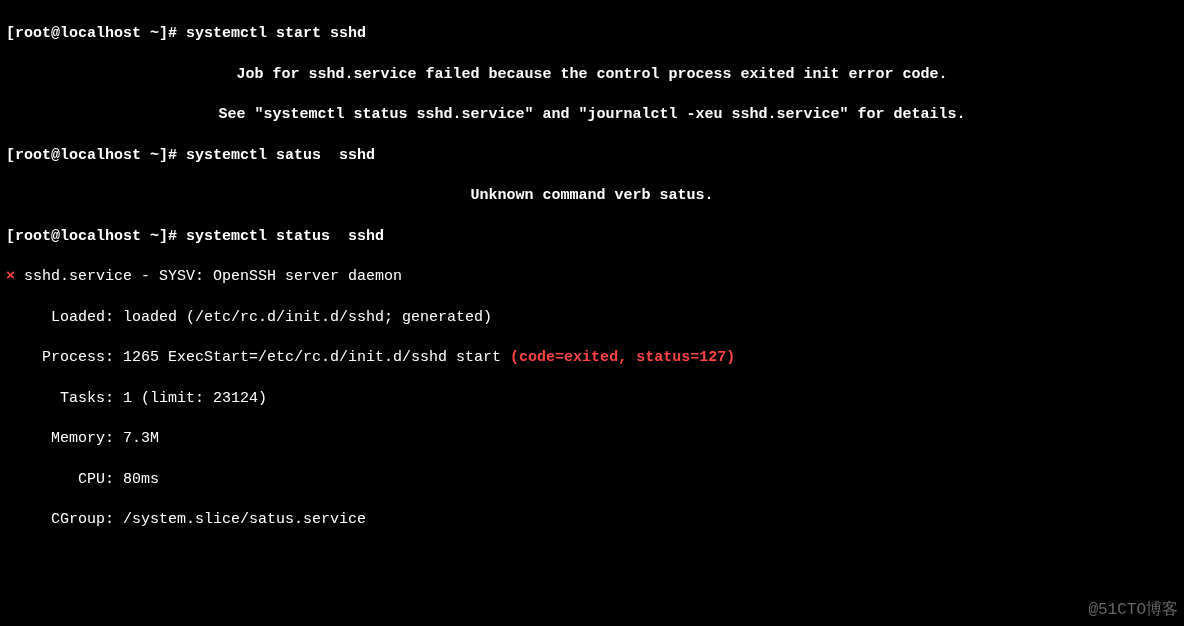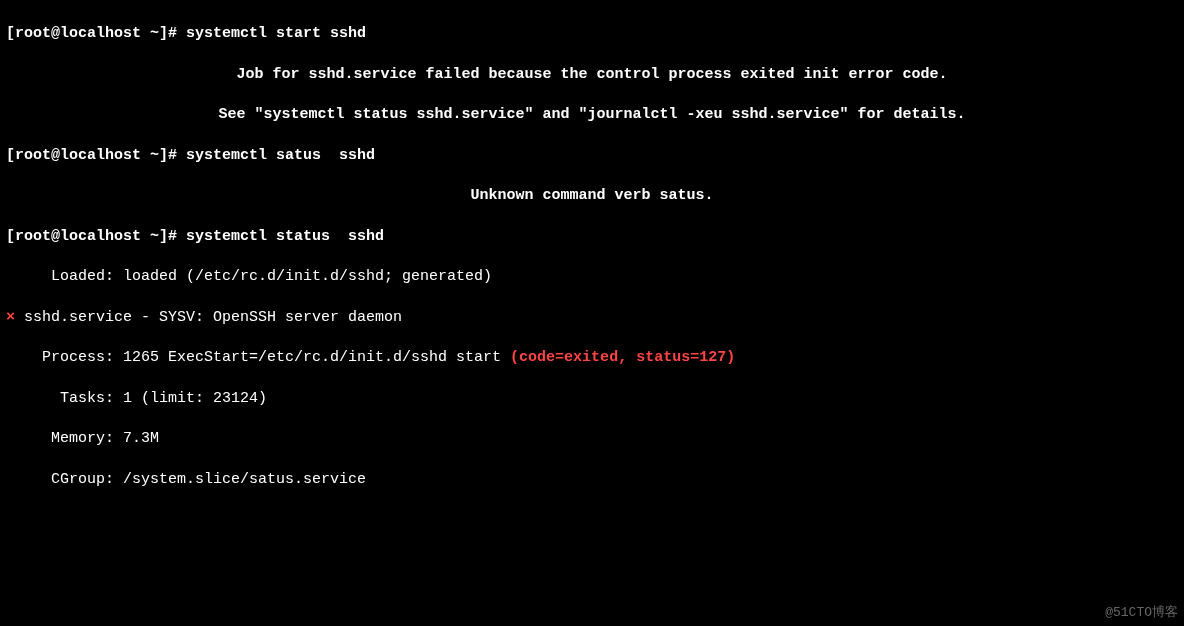--- a/index.html
+++ b/index.html
@@ -21,38 +21,39 @@
   }
   .line { white-space: pre; }
   .white { color: #fff; text-align: center; }
   .red   { color: #f44; }
   .bold  { font-weight: bold; }
   .watermark {
     position: absolute;
     right: 6px;
     bottom: 4px;
     color: #666;
-    font-size: 13px;
+    font-size: 16px;
   }
 </style>
 </head>
 <body>
 
 <div class="term">
 <div class="line"><span class="white bold">[root@localhost ~]# </span><span class="white bold">systemctl start sshd</span></div>
 <div class="line white bold">Job for sshd.service failed because the control process exited init error code.</div>
 <div class="line white bold">See "systemctl status sshd.service" and "journalctl -xeu sshd.service" for details.</div>
 <div class="line"><span class="white bold">[root@localhost ~]# </span><span class="white bold">systemctl satus  sshd</span></div>
 <div class="line white bold">Unknown command verb satus.</div>
 <div class="line"><span class="white bold">[root@localhost ~]# </span><span class="white bold">systemctl status  sshd</span></div>
+<div class="line"><span class="red bold">×</span><span class="white"> sshd.service - SYSV: OpenSSH server daemon</span></div>
 <div class="line"><span class="white">     Loaded: </span><span class="white">loaded (/etc/rc.d/init.d/sshd; generated)</span></div>
-<div class="line"><span class="red bold">×</span><span class="white"> sshd.service - SYSV: OpenSSH server daemon</span></div>
 <div class="line"><span class="white">    Process: </span><span class="white">1265 ExecStart=/etc/rc.d/init.d/sshd start </span><span class="red bold">(code=exited, status=127)</span></div>
 <div class="line"><span class="white">      Tasks: </span><span class="white">1 (limit: 23124)</span></div>
 <div class="line"><span class="white">     Memory: </span><span class="white">7.3M</span></div>
+<div class="line"><span class="white">        CPU: </span><span class="white">80ms</span></div>
 <div class="line"><span class="white">     CGroup: </span><span class="white">/system.slice/satus.service</span></div>
 
 <div class="line"></div>
 
 
 
 
 
 
 

